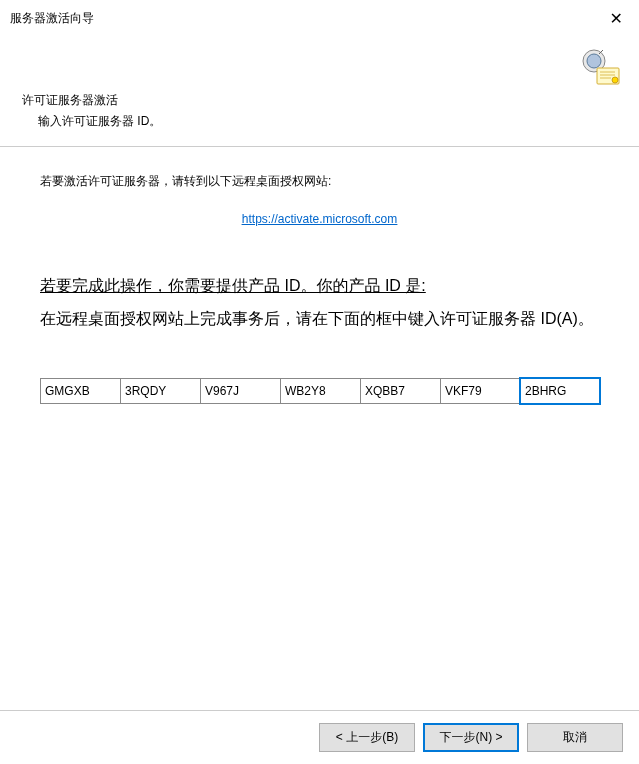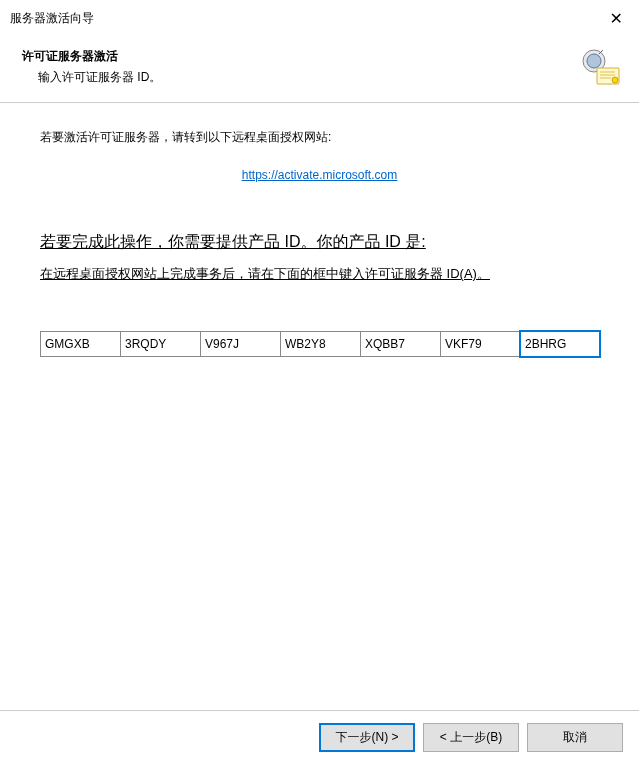--- a/index.html
+++ b/index.html
@@ -29,21 +29,22 @@
       padding: 0 6px;
       font-family: Arial, sans-serif;
     }
     .header-section {
       padding: 12px 22px 16px 22px;
       position: relative;
       border-bottom: 1px solid #ccc;
     }
     .header-title {
       font-size: 12px;
-      font-weight: bold;
+      font-weight: normal;
+      margin-top: 44px;
     }
     .header-subtitle {
       font-size: 12px;
       margin-top: 4px;
       margin-left: 16px;
     }
     .wizard-icon {
       position: absolute;
       right: 18px;
       top: 8px;
@@ -74,23 +75,22 @@
     }
     .product-id-box {
       border: 1px solid #999;
       padding: 8px;
       text-align: center;
       font-size: 12px;
       margin-bottom: 24px;
       width: 560px;
     }
     .server-id-label {
-      font-size: 13px;
+      font-size: 16px;
       margin-bottom: 48px;
-      text-decoration: underline;
     }
     .id-inputs {
       display: flex;
       width: 560px;
     }
     .id-input {
       flex: 1;
       border: 1px solid #888;
       border-right: none;
       padding: 5px 4px;
@@ -176,16 +176,16 @@
     <input class="id-input" value="3RQDY" style="">
     <input class="id-input" value="V967J" style="">
     <input class="id-input" value="WB2Y8" style="">
     <input class="id-input" value="XQBB7" style="">
     <input class="id-input" value="VKF79" style="">
     <input class="id-input focused" value="2BHRG" style="">
   </div>
 </div>
 
 <div class="footer">
+  <button class="btn">&lt; 上一步(B)</button>
   <button class="btn primary">下一步(N) &gt;</button>
-  <button class="btn">&lt; 上一步(B)</button>
   <button class="btn">取消</button>
 </div>
 
 </body></html>

